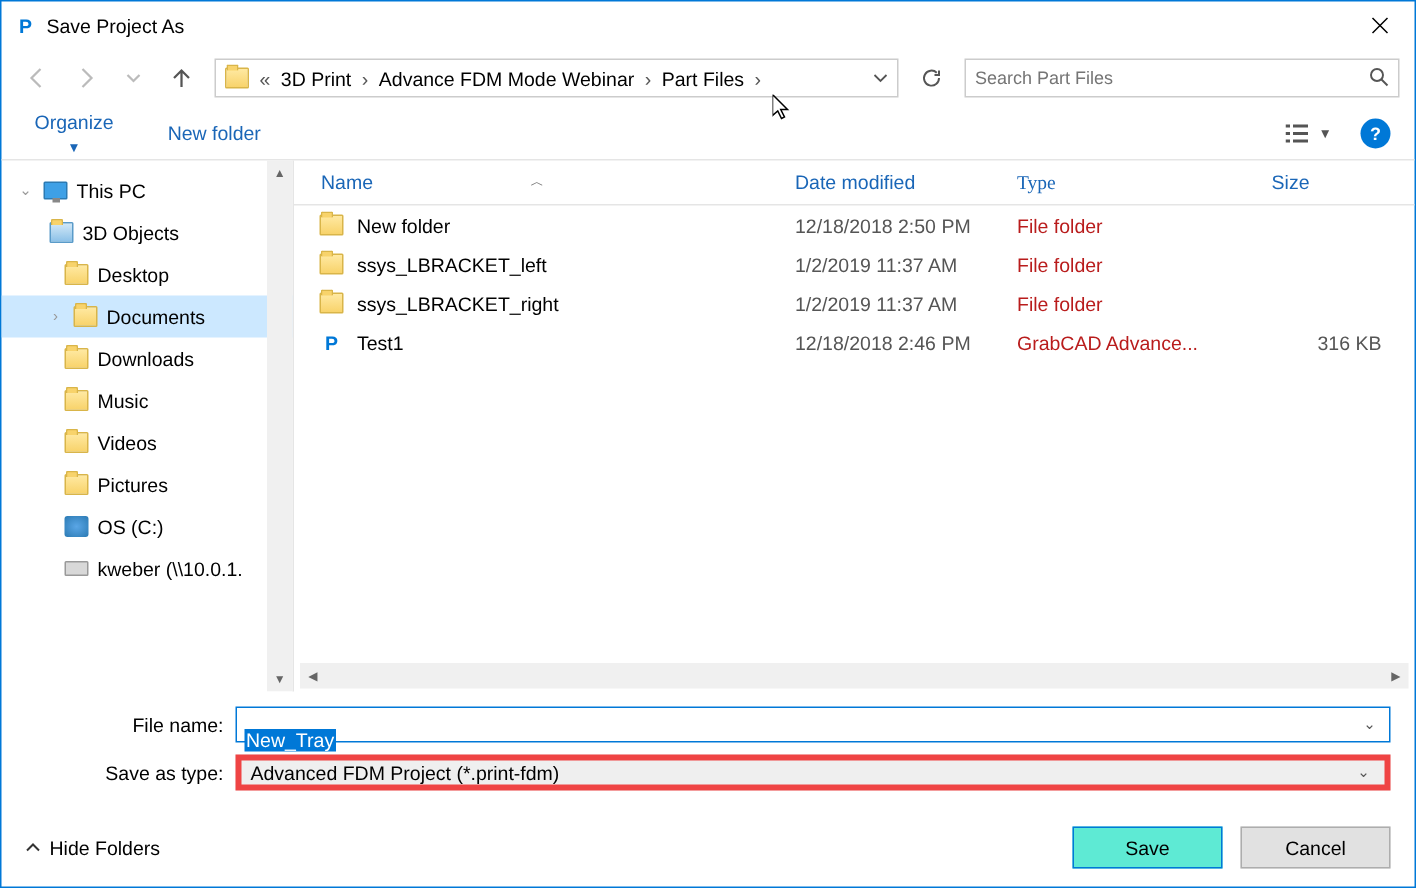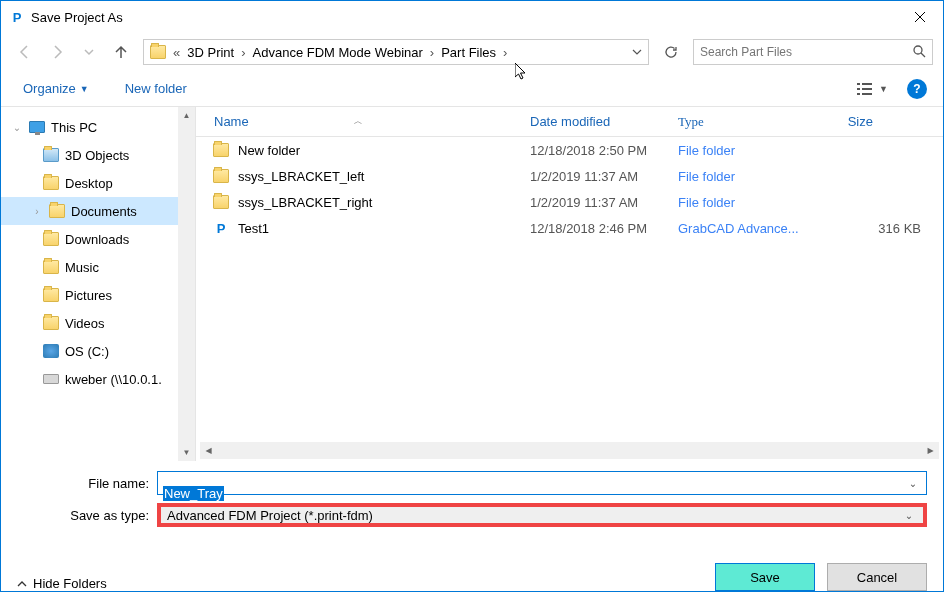--- a/index.html
+++ b/index.html
@@ -11,25 +11,25 @@
 .titlebar .close { width: 46px; height: 32px; display: flex; align-items: center; justify-content: center; cursor: pointer; }
 .navbar { height: 38px; display: flex; align-items: center; padding: 4px 10px; gap: 4px; }
 .nav-btn { width: 28px; height: 28px; display: flex; align-items: center; justify-content: center; color: #888; cursor: default; }
 .nav-btn.active { color: #333; cursor: pointer; }
 .breadcrumb { flex: 1; height: 26px; border: 1px solid #ccc; display: flex; align-items: center; padding: 0 2px; margin: 0 4px; }
 .breadcrumb-seg { padding: 0 4px; height: 100%; display: flex; align-items: center; cursor: pointer; }
 .breadcrumb-chev { color: #555; padding: 0 3px; cursor: pointer; }
 .breadcrumb-spacer { flex: 1; }
 .breadcrumb-dropdown { width: 18px; text-align: center; color: #555; cursor: pointer; }
 .refresh { width: 28px; height: 26px; display: flex; align-items: center; justify-content: center; cursor: pointer; color: #555; }
-.search { width: 240px; height: 26px; border: 1px solid #ccc; display: flex; align-items: center; padding: 0 6px; margin-left: 4px; }
+.search { width: 290px; height: 26px; border: 1px solid #ccc; display: flex; align-items: center; padding: 0 6px; margin-left: 4px; }
 .search input { border: none; outline: none; flex: 1; font-size: 12px; background: transparent; }
 .search .search-icon { color: #555; cursor: pointer; }
 .toolbar { height: 36px; display: flex; align-items: center; padding: 0 16px; border-bottom: 1px solid #e5e5e5; }
-.toolbar-btn { padding: 4px 6px; display: flex; align-items: center; gap: 4px; cursor: pointer; color: #1a66b7; }
+.toolbar-btn { padding: 4px 6px; display: flex; align-items: center; gap: 4px; cursor: pointer; color: #1a66b7; flex-direction: column; }
 .organize-chev { font-size: 9px; color: #1a66b7; }
 .toolbar-spacer { flex: 1; }
 .view-btn { display: flex; align-items: center; gap: 4px; padding: 3px 6px; border: 1px solid transparent; cursor: pointer; color: #555; }
 .help-btn { width: 20px; height: 20px; border-radius: 50%; background: #0078d7; color: #fff; display: flex; align-items: center; justify-content: center; font-size: 12px; font-weight: bold; margin-left: 12px; cursor: pointer; }
 .body { flex: 1; display: flex; min-height: 0; }
 .sidebar { width: 195px; border-right: 1px solid #e5e5e5; overflow-y: auto; padding-top: 6px; position: relative; }
 .sidebar-scroll { position: absolute; right: 0; top: 0; width: 17px; height: 100%; background: #f0f0f0; display: flex; flex-direction: column; }
 .sidebar-scroll .arrow { height: 17px; display: flex; align-items: center; justify-content: center; font-size: 8px; color: #666; cursor: pointer; }
 .sidebar-scroll .track { flex: 1; }
 .tree-item { height: 28px; display: flex; align-items: center; padding-left: 28px; gap: 6px; cursor: pointer; }
@@ -42,34 +42,34 @@
 .col-name { width: 334px; padding-left: 18px; display: flex; align-items: center; gap: 105px; }
 .sort-indicator { font-size: 9px; color: #777; }
 .col-date { width: 148px; }
 .col-type { width: 152px; font-family: Liberation Serif, serif; }
 .col-size { flex: 1; text-align: right; padding-right: 70px; }
 .file-list { flex: 1; overflow: auto; }
 .file-row { height: 26px; display: flex; align-items: center; cursor: pointer; }
 .file-row .icon { width: 18px; height: 18px; margin-left: 16px; margin-right: 8px; display: flex; align-items: center; justify-content: center; }
 .file-row .fname { width: 292px; }
 .file-row .fdate { width: 148px; color: #555; }
-.file-row .ftype { width: 152px; color: #3b82f6; white-space: nowrap; overflow: hidden; text-overflow: ellipsis; }
+.file-row .ftype { width: 152px; color: #b91c1c; white-space: nowrap; overflow: hidden; text-overflow: ellipsis; }
 .file-row .fsize { flex: 1; text-align: right; padding-right: 22px; color: #555; }
 .hscroll { height: 17px; background: #f0f0f0; display: flex; margin: 0 4px 2px 4px; }
 .hscroll .arrow { width: 17px; display: flex; align-items: center; justify-content: center; font-size: 8px; color: #666; cursor: pointer; }
 .hscroll .track { flex: 1; }
 .form-area { padding: 10px 16px 4px 16px; }
 .form-row { display: flex; align-items: center; margin-bottom: 8px; }
 .form-label { width: 140px; text-align: right; padding-right: 8px; }
 .form-input { flex: 1; height: 24px; border: 1px solid #0078d7; padding: 0 5px; display: flex; align-items: center; position: relative; }
 .form-input .selected-text { background: #0078d7; color: #fff; padding: 0 1px; margin-top: 21px; }
 .form-input .dd { width: 16px; text-align: center; cursor: pointer; color: #555; font-size: 10px; }
 .form-select { flex: 1; height: 24px; border: 4px solid #ef4444; background: #efefef; padding: 0 6px; display: flex; align-items: center; }
 .form-select .dd { width: 16px; text-align: center; cursor: pointer; color: #555; font-size: 10px; }
-.footer { height: 52px; display: flex; align-items: flex-end; padding: 0 16px; }
+.footer { height: 52px; display: flex; align-items: center; padding: 0 16px; }
 .hide-folders { display: flex; align-items: center; gap: 6px; cursor: pointer; }
 .footer-spacer { flex: 1; }
 .btn { width: 100px; height: 28px; border: 1px solid #adadad; background: #e1e1e1; display: flex; align-items: center; justify-content: center; cursor: pointer; margin-left: 12px; }
 .btn.primary { border: 1px solid #0078d7; background: #5eead4; }
 .folder-icon { width: 16px; height: 14px; background: linear-gradient(#ffe9a2, #f8d36b); border: 1px solid #d9b549; border-radius: 1px; position: relative; }
 .folder-icon::before { content: ""; position: absolute; top: -3px; left: 0; width: 6px; height: 3px; background: #f8d36b; border: 1px solid #d9b549; border-bottom: none; border-radius: 1px 1px 0 0; }
 .monitor-icon { width: 16px; height: 12px; background: #3ea0e6; border: 1px solid #2b7ab3; border-radius: 1px; position: relative; }
 .monitor-icon::after { content: ""; position: absolute; bottom: -3px; left: 5px; width: 5px; height: 3px; background: #888; }
 .settings-icon { width: 16px; height: 14px; background: radial-gradient(#5aa6e6, #2b7ab3); border-radius: 2px; }
 .netdrive-icon { width: 16px; height: 10px; background: #d8d8d8; border: 1px solid #999; border-radius: 1px; position: relative; }
@@ -176,21 +176,21 @@
 
   <div class="body">
     <div class="sidebar">
       <div class="tree-item root" style="padding-left:10px">
         <span class="chev">⌄</span>
         <div class="icon">
             <div class="monitor-icon"></div>
           </div>
         <span>This PC</span>
       </div>
-      <div class="tree-item" style="padding-left:42px">
+      <div class="tree-item" style="padding-left:32px">
         <div class="icon">
             <div class="folder-icon" style="background:linear-gradient(#d2e8f7,#8cc1e8);border-color:#5a9bc9"></div>
           </div>
         <span>3D Objects</span>
       </div>
       <div class="tree-item" style="padding-left:42px">
         <div class="icon">
             <div class="folder-icon"></div>
           </div>
         <span>Desktop</span>
@@ -211,27 +211,27 @@
       <div class="tree-item" style="padding-left:42px">
         <div class="icon">
             <div class="folder-icon"></div>
           </div>
         <span>Music</span>
       </div>
       <div class="tree-item" style="padding-left:42px">
         <div class="icon">
             <div class="folder-icon"></div>
           </div>
+        <span>Videos</span>
+      </div>
+      <div class="tree-item" style="padding-left:42px">
+        <div class="icon">
+            <div class="folder-icon"></div>
+          </div>
         <span>Pictures</span>
-      </div>
-      <div class="tree-item" style="padding-left:42px">
-        <div class="icon">
-            <div class="folder-icon"></div>
-          </div>
-        <span>Videos</span>
       </div>
       <div class="tree-item" style="padding-left:42px">
         <div class="icon">
             <div class="settings-icon"></div>
           </div>
         <span>OS (C:)</span>
       </div>
       <div class="tree-item" style="padding-left:42px">
         <div class="icon">
             <div class="netdrive-icon"></div>

